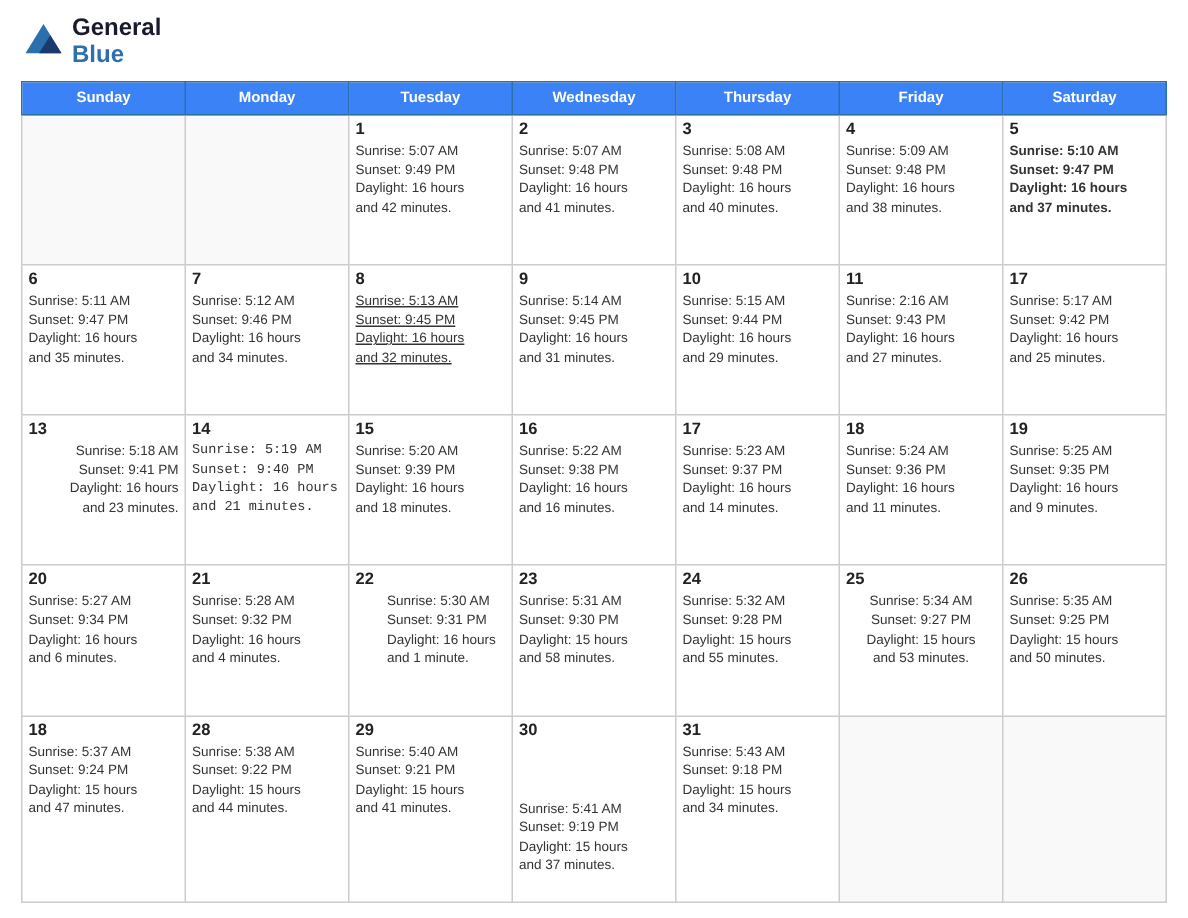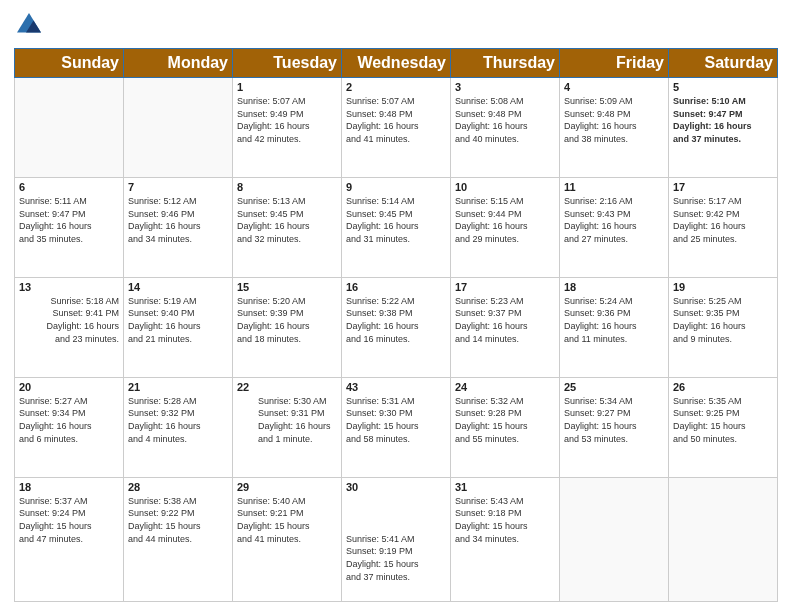--- a/index.html
+++ b/index.html
@@ -46,26 +46,26 @@
       color: #444;
     }
     .calendar {
       flex: 1;
       border: 1px solid #ccc;
       border-collapse: collapse;
       width: 100%;
       table-layout: fixed;
     }
     .calendar th {
-      background-color: #a16207;
+      background-color: #3b82f6;
       color: #fff;
-      font-size: 16px;
+      font-size: 10px;
       font-weight: bold;
       padding: 5px 4px;
-      text-align: right;
+      text-align: center;
       border: 1px solid #2c6fad;
     }
     .calendar td {
       border: 1px solid #ccc;
       vertical-align: top;
       padding: 3px 4px;
       font-size: 9.5px;
       color: #222;
       height: 88px;
       background: #fff;
@@ -91,20 +91,24 @@
 </head>
 <body>
 
 <div class="page">
   <div class="header">
     <div class="logo">
       <svg class="logo-icon" viewBox="0 0 40 40">
         <polygon points="20,4 36,30 4,30" fill="#2c6fad"></polygon>
         <polygon points="26,14 36,30 16,30" fill="#1a3a6e"></polygon>
       </svg>
+      <div>
+        <div style="font-size:16px;font-weight:bold;color:#1a1a2e;">General</div>
+        <div style="font-size:16px;font-weight:bold;color:#2c6fad;">Blue</div>
+      </div>
     </div>
     <div class="title-section">
       <div class="month-title"></div>
       <div class="location"></div>
     </div>
   </div>
 
   <table class="calendar">
     <thead>
       <tr>
@@ -167,21 +171,21 @@
           </td>
           <td>
             <span class="day-num">7</span>
             <div class="day-info" style="white-space: pre-line;">Sunrise: 5:12 AM
 Sunset: 9:46 PM
 Daylight: 16 hours
 and 34 minutes.</div>
           </td>
           <td>
             <span class="day-num">8</span>
-            <div class="day-info" style="white-space: pre-line;">Sunrise: 5:13 AM
+            <div class="day-info" style="white-space: pre-line; text-decoration: underline;">Sunrise: 5:13 AM
 Sunset: 9:45 PM
 Daylight: 16 hours
 and 32 minutes.</div>
           </td>
           <td>
             <span class="day-num">9</span>
             <div class="day-info" style="white-space: pre-line;">Sunrise: 5:14 AM
 Sunset: 9:45 PM
 Daylight: 16 hours
 and 31 minutes.</div>
@@ -211,21 +215,21 @@
         <tr>
           <td>
             <span class="day-num">13</span>
             <div class="day-info" style="white-space: pre-line; text-align: right;">Sunrise: 5:18 AM
 Sunset: 9:41 PM
 Daylight: 16 hours
 and 23 minutes.</div>
           </td>
           <td>
             <span class="day-num">14</span>
-            <div class="day-info" style="white-space: pre-line;">Sunrise: 5:19 AM
+            <div class="day-info" style="white-space: pre-line; font-family: Liberation Mono, monospace;">Sunrise: 5:19 AM
 Sunset: 9:40 PM
 Daylight: 16 hours
 and 21 minutes.</div>
           </td>
           <td>
             <span class="day-num">15</span>
             <div class="day-info" style="white-space: pre-line;">Sunrise: 5:20 AM
 Sunset: 9:39 PM
 Daylight: 16 hours
 and 18 minutes.</div>
@@ -275,36 +279,36 @@
 and 4 minutes.</div>
           </td>
           <td>
             <span class="day-num">22</span>
             <div class="day-info" style="white-space: pre-line; margin-left: 21px;">Sunrise: 5:30 AM
 Sunset: 9:31 PM
 Daylight: 16 hours
 and 1 minute.</div>
           </td>
           <td>
-            <span class="day-num">43</span>
+            <span class="day-num">23</span>
             <div class="day-info" style="white-space: pre-line;">Sunrise: 5:31 AM
 Sunset: 9:30 PM
 Daylight: 15 hours
 and 58 minutes.</div>
           </td>
           <td>
             <span class="day-num">24</span>
             <div class="day-info" style="white-space: pre-line;">Sunrise: 5:32 AM
 Sunset: 9:28 PM
 Daylight: 15 hours
 and 55 minutes.</div>
           </td>
           <td>
             <span class="day-num">25</span>
-            <div class="day-info" style="white-space: pre-line;">Sunrise: 5:34 AM
+            <div class="day-info" style="white-space: pre-line; text-align: center;">Sunrise: 5:34 AM
 Sunset: 9:27 PM
 Daylight: 15 hours
 and 53 minutes.</div>
           </td>
           <td>
             <span class="day-num">26</span>
             <div class="day-info" style="white-space: pre-line;">Sunrise: 5:35 AM
 Sunset: 9:25 PM
 Daylight: 15 hours
 and 50 minutes.</div>

